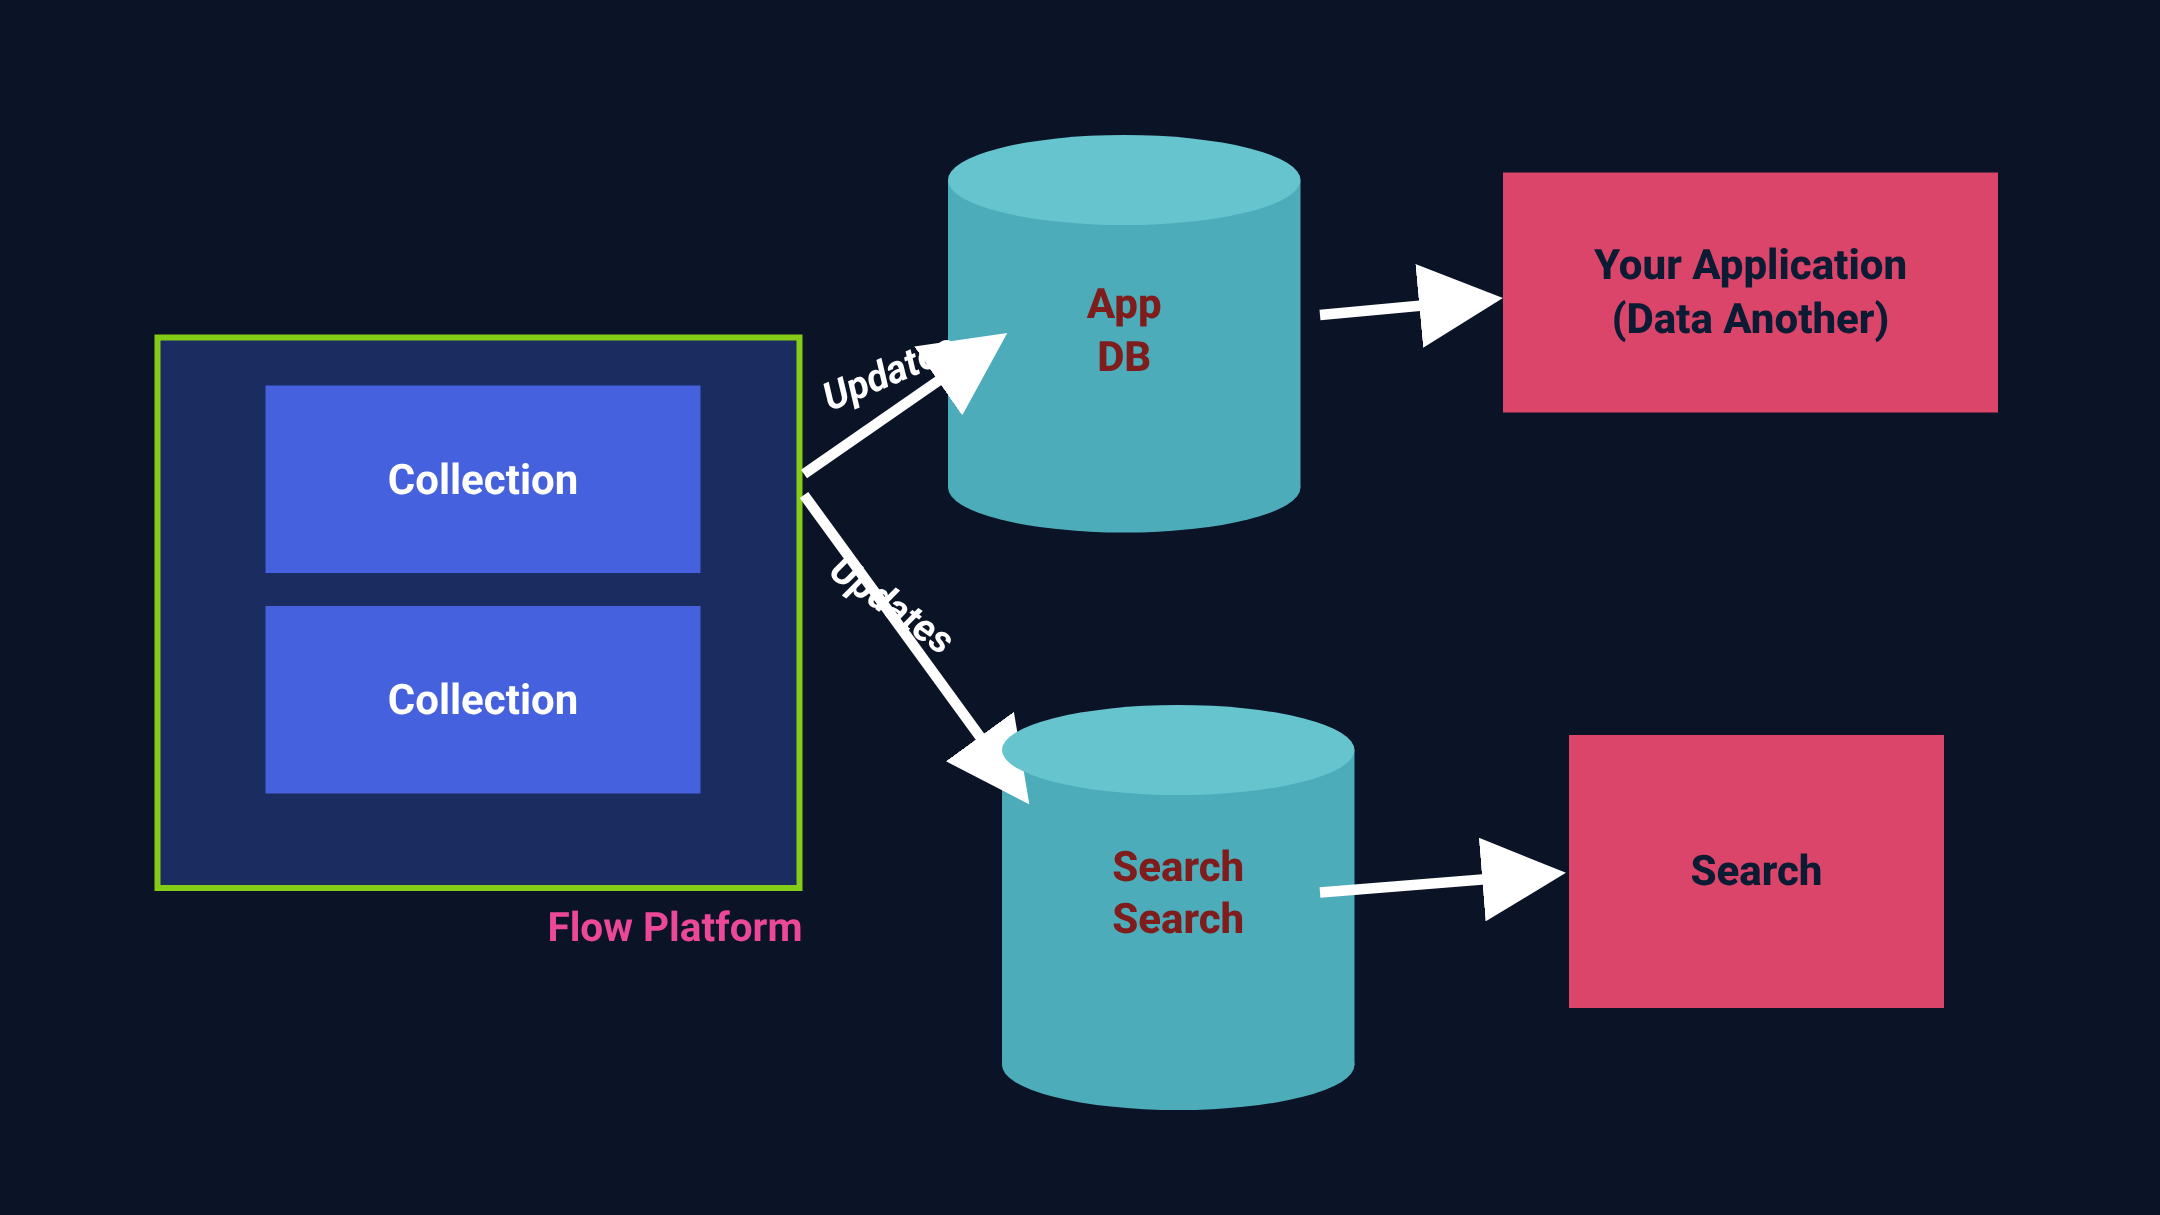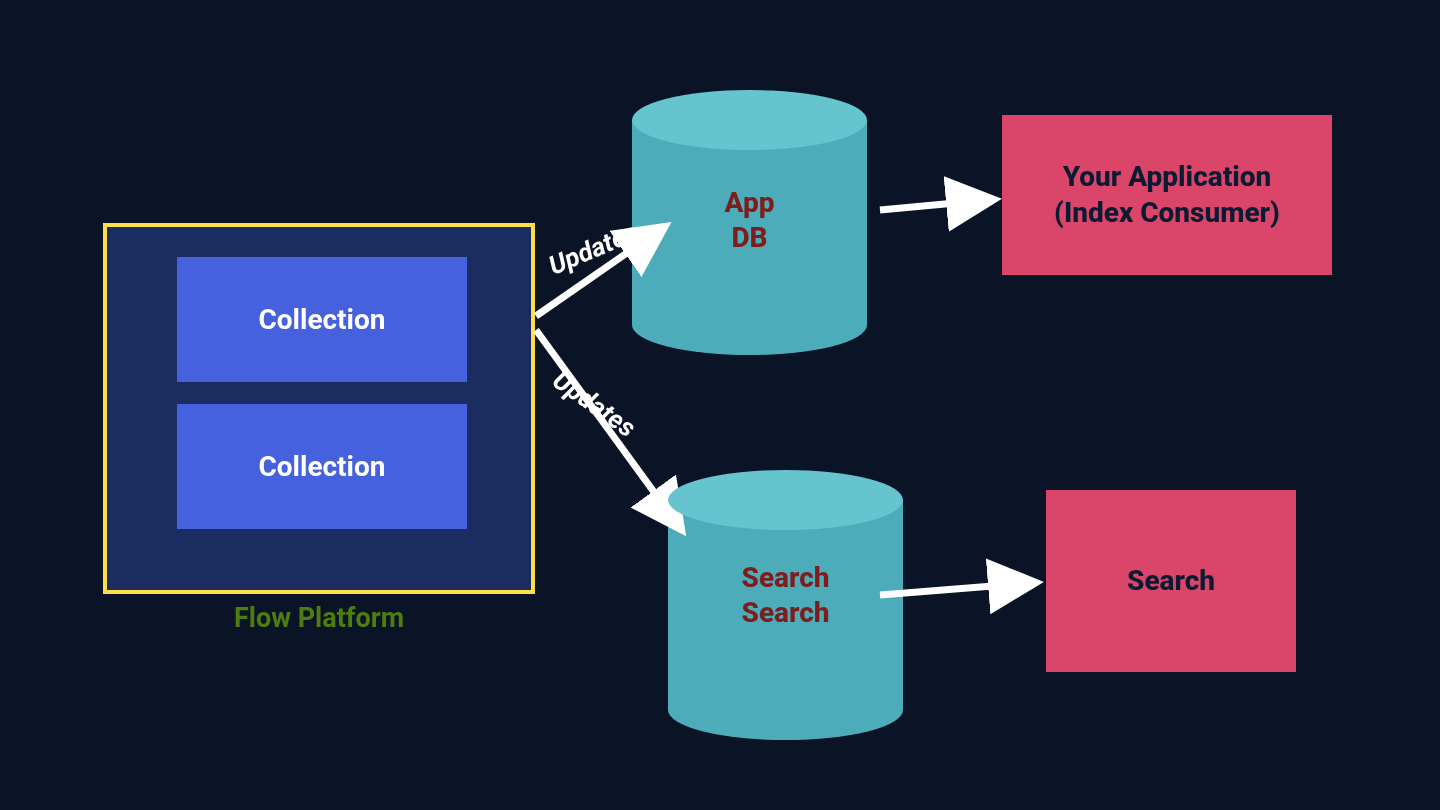--- a/index.html
+++ b/index.html
@@ -12,36 +12,36 @@
       overflow: hidden;
     }
 
     
     .platform-outer {
       position: absolute;
       left: 103px;
       top: 223px;
       width: 432px;
       height: 371px;
-      background: #fde047;
+      background: #84cc16;
       padding: 4px;
     }
     .platform-inner {
       width: 100%;
       height: 100%;
       background: #1a2c60;
       position: relative;
     }
     .platform-label {
       position: absolute;
       left: 103px;
       top: 602px;
       width: 432px;
-      text-align: center;
-      color: #4d7c0f;
+      text-align: right;
+      color: #ec4899;
       font-size: 27px;
       font-weight: 700;
     }
 
     .collection {
       position: absolute;
       left: 70px;
       width: 290px;
       height: 125px;
       background: #4561dd;
@@ -194,21 +194,21 @@
     <div class="cyl-label">
       <span>Search</span><br>
       <span>Search</span>
     </div>
   </div>
 </div>
 
 <div class="app-box app1">
   <div>
     <span>Your Application</span><br>
-    <span>(Index Consumer)</span>
+    <span>(Data Another)</span>
   </div>
 </div>
 <div class="app-box app2">
   <div>
     <span>Search</span><br>
   </div>
 </div>
 
 <div class="edge-label u1">Updates</div>
 <div class="edge-label u2">Updates</div>

